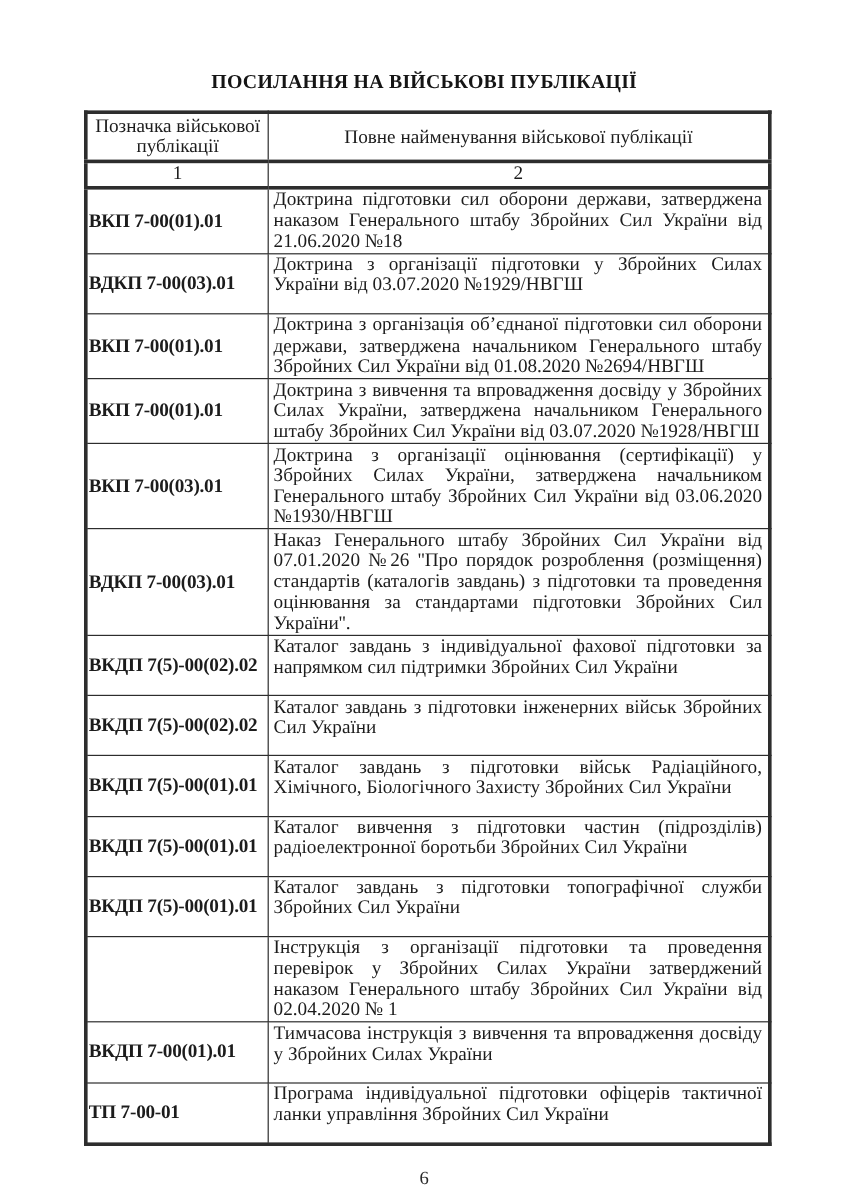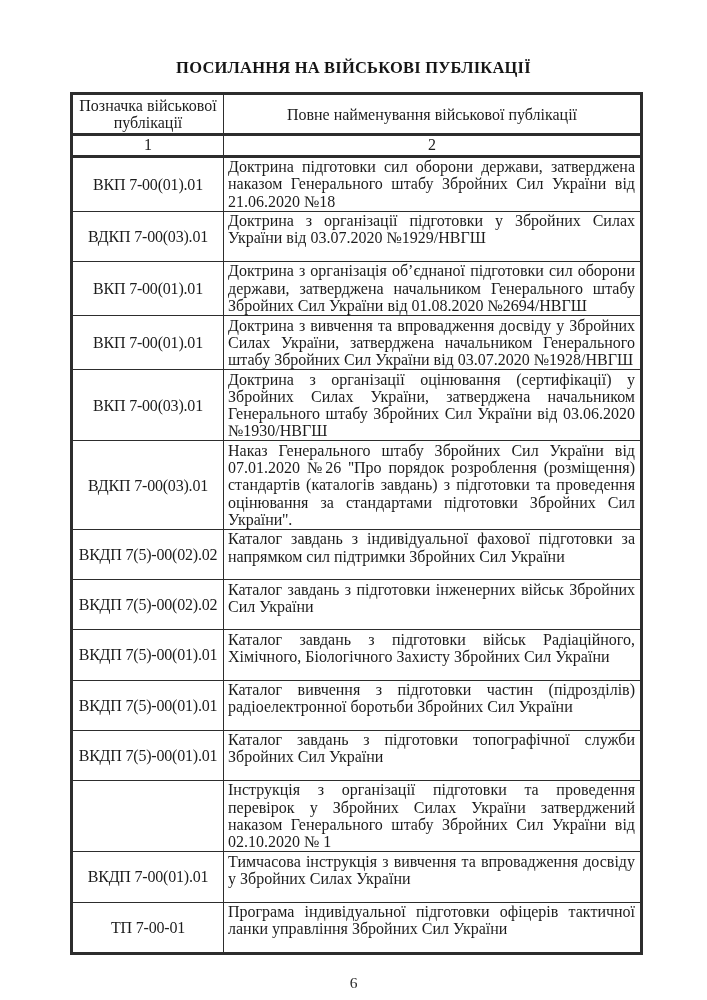--- a/index.html
+++ b/index.html
@@ -50,25 +50,25 @@
     padding: 2px 2px;
     border-bottom: 3px solid #2d2d2d;
   }
   thead tr.numrow td {
     text-align: center;
     vertical-align: middle;
     padding: 0 2px 1px 2px;
     border-bottom: 3px solid #2d2d2d;
   }
   tbody td.code {
-    text-align: center;
     vertical-align: middle;
     padding: 16px 1px;
     white-space: nowrap;
     letter-spacing: -0.2px;
+    font-weight: bold;
   }
   tbody td.name {
     text-align: justify;
     vertical-align: top;
     padding: 0.5px 5px 1px 4px;
   }
   .pagenum {
     text-align: center;
     font-size: 15.5px;
     margin-top: 19px;
@@ -137,21 +137,21 @@
         <tr>
           <td class="code">ВКДП 7(5)-00(01).01</td>
           <td class="name">Каталог вивчення з підготовки частин (підрозділів) радіоелектронної боротьби Збройних Сил України</td>
         </tr>
         <tr>
           <td class="code">ВКДП 7(5)-00(01).01</td>
           <td class="name">Каталог завдань з підготовки топографічної служби Збройних Сил України</td>
         </tr>
         <tr>
           <td class="code"></td>
-          <td class="name">Інструкція з організації підготовки та проведення перевірок у Збройних Силах України затверджений наказом Генерального штабу Збройних Сил України від 02.10.2020 № 1</td>
+          <td class="name">Інструкція з організації підготовки та проведення перевірок у Збройних Силах України затверджений наказом Генерального штабу Збройних Сил України від 02.04.2020 № 1</td>
         </tr>
         <tr>
           <td class="code">ВКДП 7-00(01).01</td>
           <td class="name">Тимчасова інструкція з вивчення та впровадження досвіду у Збройних Силах України</td>
         </tr>
         <tr>
           <td class="code">ТП 7-00-01</td>
           <td class="name">Програма індивідуальної підготовки офіцерів тактичної ланки управління Збройних Сил України</td>
         </tr>
       </tbody>

